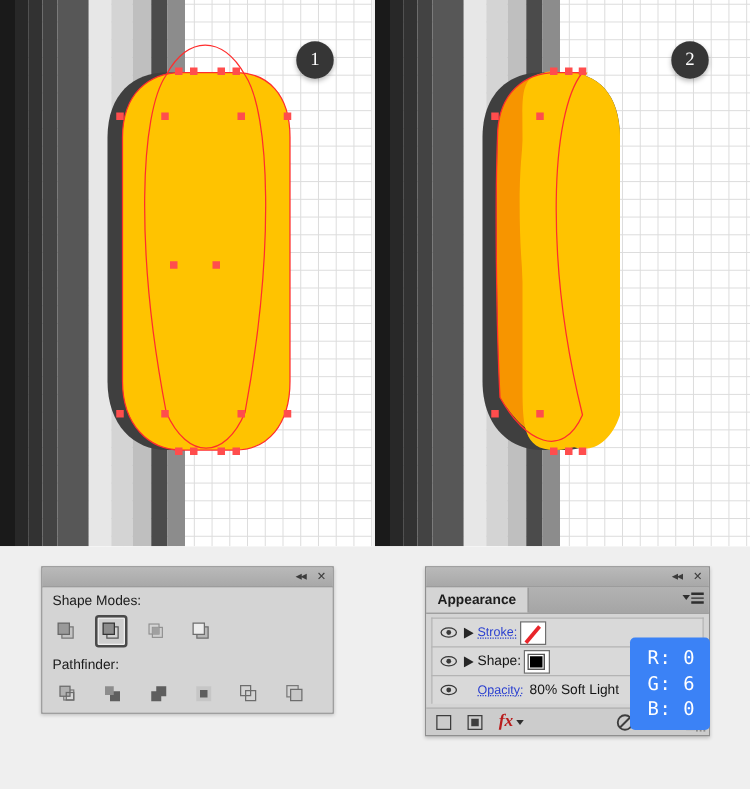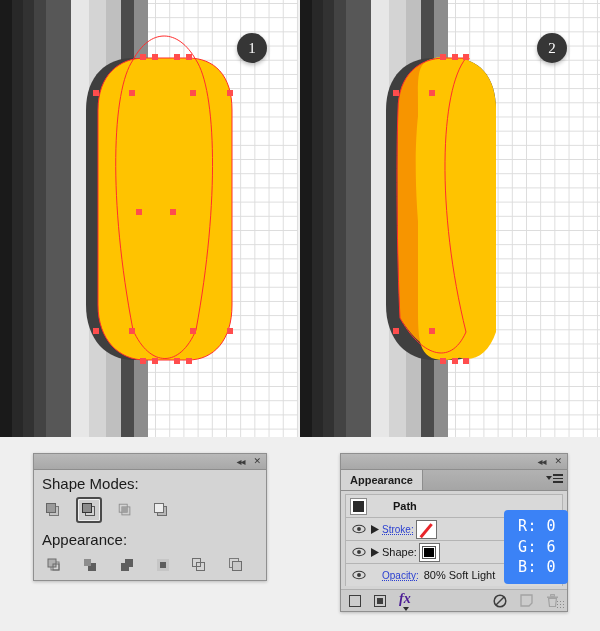--- a/index.html
+++ b/index.html
@@ -88,21 +88,21 @@
     display: flex; align-items: center; gap: 1px;
   }
   .menu-caret { width: 0; height: 0; border-left: 3px solid transparent; border-right: 3px solid transparent; border-top: 4px solid #2e2e2e; }
   .menu-lines { display: flex; flex-direction: column; gap: 2px; }
   .menu-lines i { display: block; width: 10px; height: 1.5px; background: #2e2e2e; }
 
   .panel-body { background: #d4d4d4; padding: 0; }
 
   
   #pathfinder-panel { left: 33px; top: 453px; width: 234px; }
-  .pf-label { font-size: 15px; color: #1a1a1a; padding: 5px 0 2px 8px; }
+  .pf-label { font-size: 11px; color: #1a1a1a; padding: 5px 0 2px 8px; }
   .pf-row { display: flex; align-items: center; padding: 0 6px; height: 32px; position: relative; }
   .pf-btn {
     width: 26px; height: 26px;
     display: flex; align-items: center; justify-content: center;
     border-radius: 3px;
     margin-right: 10px;
   }
   .pf-btn.selected {
     border: 2px solid #4a4a4a;
     background: #cfcfcf;
@@ -174,21 +174,21 @@
     margin-top: 3px;
   }
   .ft-icon { display: flex; align-items: center; justify-content: center; color: #4a4a4a; }
   .ft-spacer { flex: 1; }
   .grip { position: absolute; right: 2px; bottom: 2px; width: 9px; height: 9px;
      background-image: radial-gradient(#8a8a8a 40%, transparent 41%);
      background-size: 3px 3px; }
   .sq-out { width: 12px; height: 12px; border: 1.6px solid #3d3d3d; }
   .sq-fill { width: 12px; height: 12px; border: 1.6px solid #3d3d3d; display:flex; align-items:center; justify-content:center;}
   .sq-fill i { width: 6px; height: 6px; background: #3d3d3d; display:block; }
-  .fx-txt { font-family: "Liberation Serif", serif; font-style: italic; font-size: 14px; font-weight: bold; color: #4c1d95; flex-direction: column; }
+  .fx-txt { font-family: "Liberation Serif", serif; font-style: italic; font-size: 14px; font-weight: bold; color: #b91c1c; }
 </style>
 </head>
 <body>
 
 <div id="root">
 
   <div class="canvas-area">
 
     <div class="panel-canvas canvas-left">
       <div class="grid"></div>
@@ -320,21 +320,21 @@
           </svg>
         </div>
         <div class="pf-btn">
           <svg width="18" height="18" viewBox="0 0 18 18">
             <rect x="5.5" y="5.5" width="9" height="9" fill="#b8b8b8" stroke="#6d6d6d" stroke-width="1"></rect>
             <rect x="2.5" y="2.5" width="9" height="9" fill="#ededed" stroke="#6d6d6d" stroke-width="1"></rect>
           </svg>
         </div>
       </div>
 
-      <div class="pf-label">Appearance:</div>
+      <div class="pf-label">Pathfinder:</div>
 
       <div class="pf-row pf-row-2">
         <div class="pf-btn">
           <svg width="18" height="18" viewBox="0 0 18 18">
             <rect x="6" y="6" width="8" height="8" fill="#d6d6d6" stroke="#7a7a7a"></rect>
             <rect x="3" y="3" width="8" height="8" fill="#b0b0b0" stroke="#6a6a6a"></rect>
             <rect x="8" y="8" width="6" height="6" fill="none" stroke="#6a6a6a"></rect>
           </svg>
         </div>
         <div class="pf-btn">
@@ -386,26 +386,20 @@
             <i></i>
             <i></i>
             <i></i>
           </span>
       </div>
     </div>
 
     <div class="panel-body">
       <div class="ap-list">
 
-        <div class="ap-row">
-          <div class="swatch-outer">
-            <div class="swatch-inner"></div>
-          </div>
-          <span class="ap-name bold">Path</span>
-        </div>
 
         <div class="ap-row">
           <span class="ap-eye">
             <svg width="14" height="10" viewBox="0 0 16 10">
               <ellipse cx="8" cy="5" rx="7" ry="4.2" fill="none" stroke="#3a3a3a" stroke-width="1.2"></ellipse>
               <circle cx="8" cy="5" r="2.2" fill="#3a3a3a"></circle>
             </svg>
           </span>
           <span class="ap-arrow">
             <svg width="8" height="9" viewBox="0 0 8 9">

